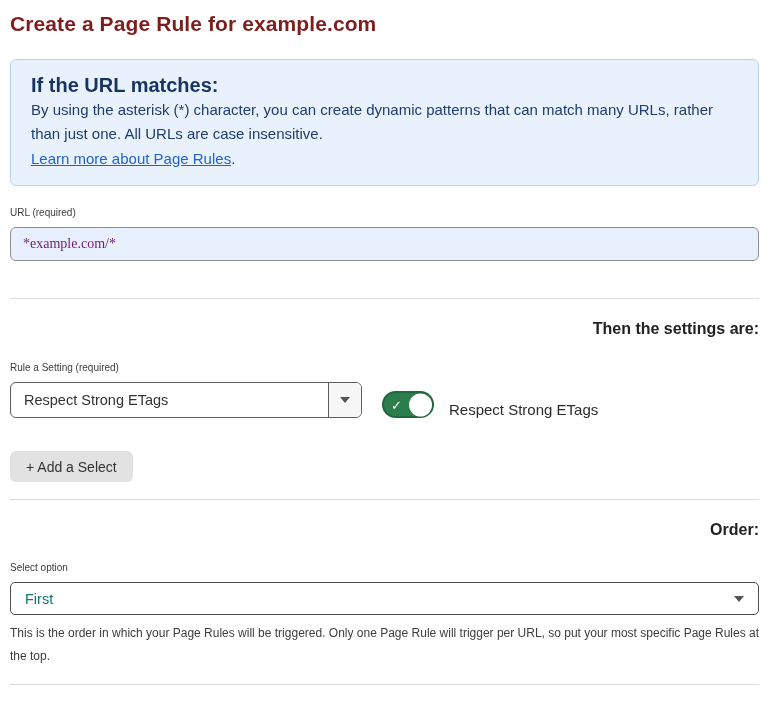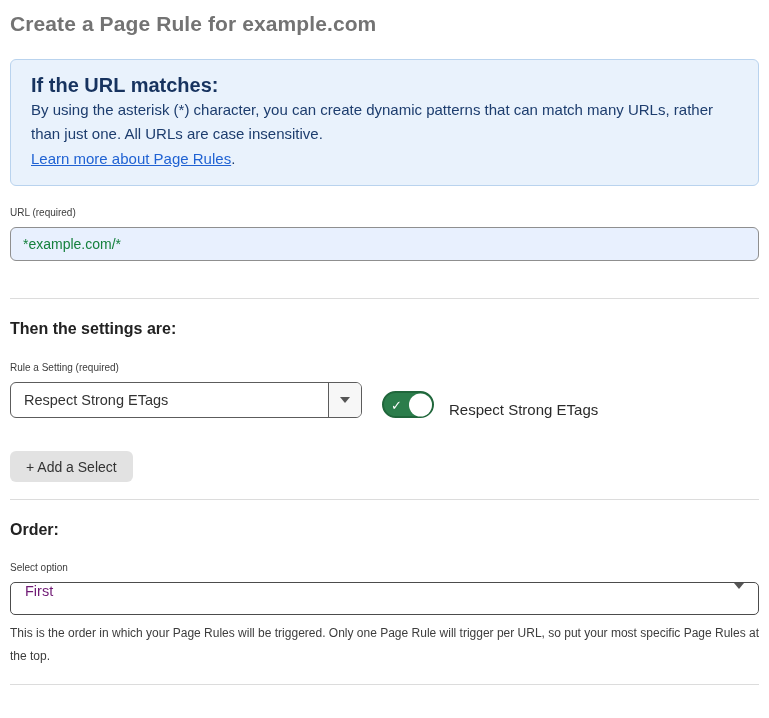--- a/index.html
+++ b/index.html
@@ -9,21 +9,21 @@
     height: 718px;
     font-family: "Liberation Sans", "DejaVu Sans", sans-serif;
     color: #2e2e2e;
     padding: 12px 10px 0 10px;
     position: relative;
   }
 
   .page-title {
     font-size: 21px;
     font-weight: 700;
-    color: #737373;
+    color: #7f1d1d;
     letter-spacing: 0.1px;
     margin-bottom: 23px;
   }
 
   .info-box {
     background: #e9f2fc;
     border: 1px solid #b9d3ee;
     border-radius: 6px;
     padding: 13px 20px 14px 20px;
     color: #1d3d6e;
@@ -49,36 +49,37 @@
   }
 
   .url-input {
     width: 100%;
     height: 33px;
     background: #e8f0fe;
     border: 1px solid #8f8f8f;
     border-radius: 6px;
     padding: 16px 12px;
     font-size: 14px;
-    color: #15803d;
-    font-family: Liberation Sans, sans-serif;
+    color: #701a75;
+    font-family: Liberation Serif, serif;
     outline: none;
   }
 
   .divider {
     border: none;
     border-top: 1px solid #dcdcdc;
     margin: 37px 0 0 0;
   }
 
   .section-heading {
     font-size: 16px;
     font-weight: 700;
     color: #222222;
     margin-top: 21px;
+    text-align: right;
   }
 
   .setting-row {
     display: flex;
     align-items: flex-end;
     margin-top: 2px;
   }
 
   .setting-select {
     width: 352px;
@@ -168,24 +169,24 @@
     height: 31px;
   }
 
   .order-select {
     width: 100%;
     height: 33px;
     border: 1px solid #4c4c4c;
     border-radius: 5px;
     background: #ffffff;
     display: flex;
-    align-items: flex-start;
+    align-items: center;
     padding: 0 14px;
     font-size: 14.5px;
-    color: #701a75;
+    color: #0f766e;
     cursor: pointer;
   }
   .order-select .order-value { flex: 1; }
 
   .help-text {
     margin-top: 7px;
     font-size: 12px;
     line-height: 22.5px;
     color: #3d3d3d;
   }

